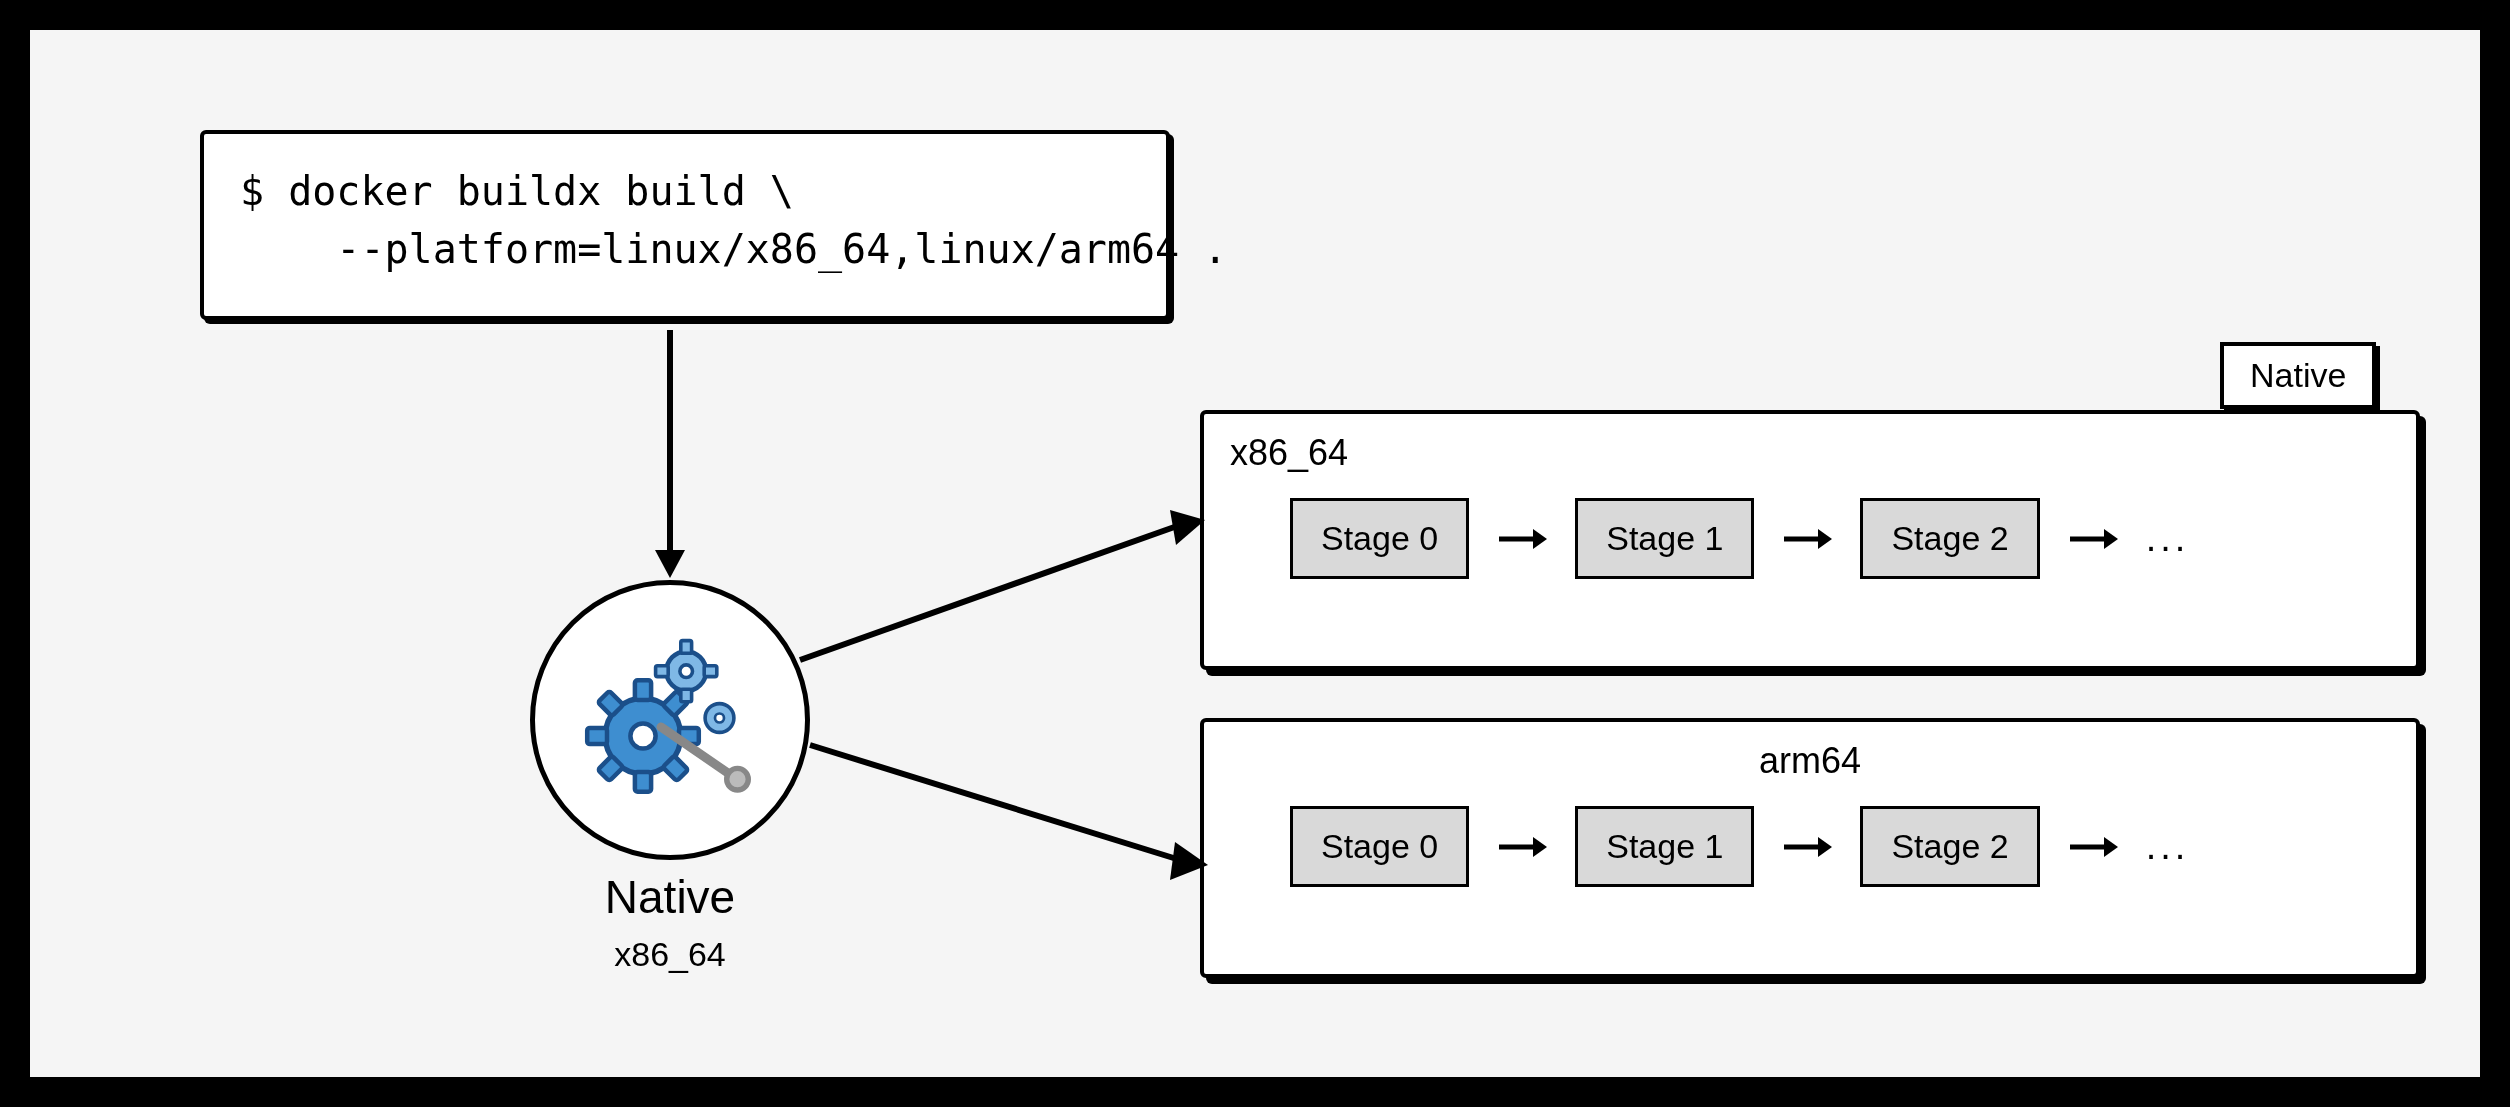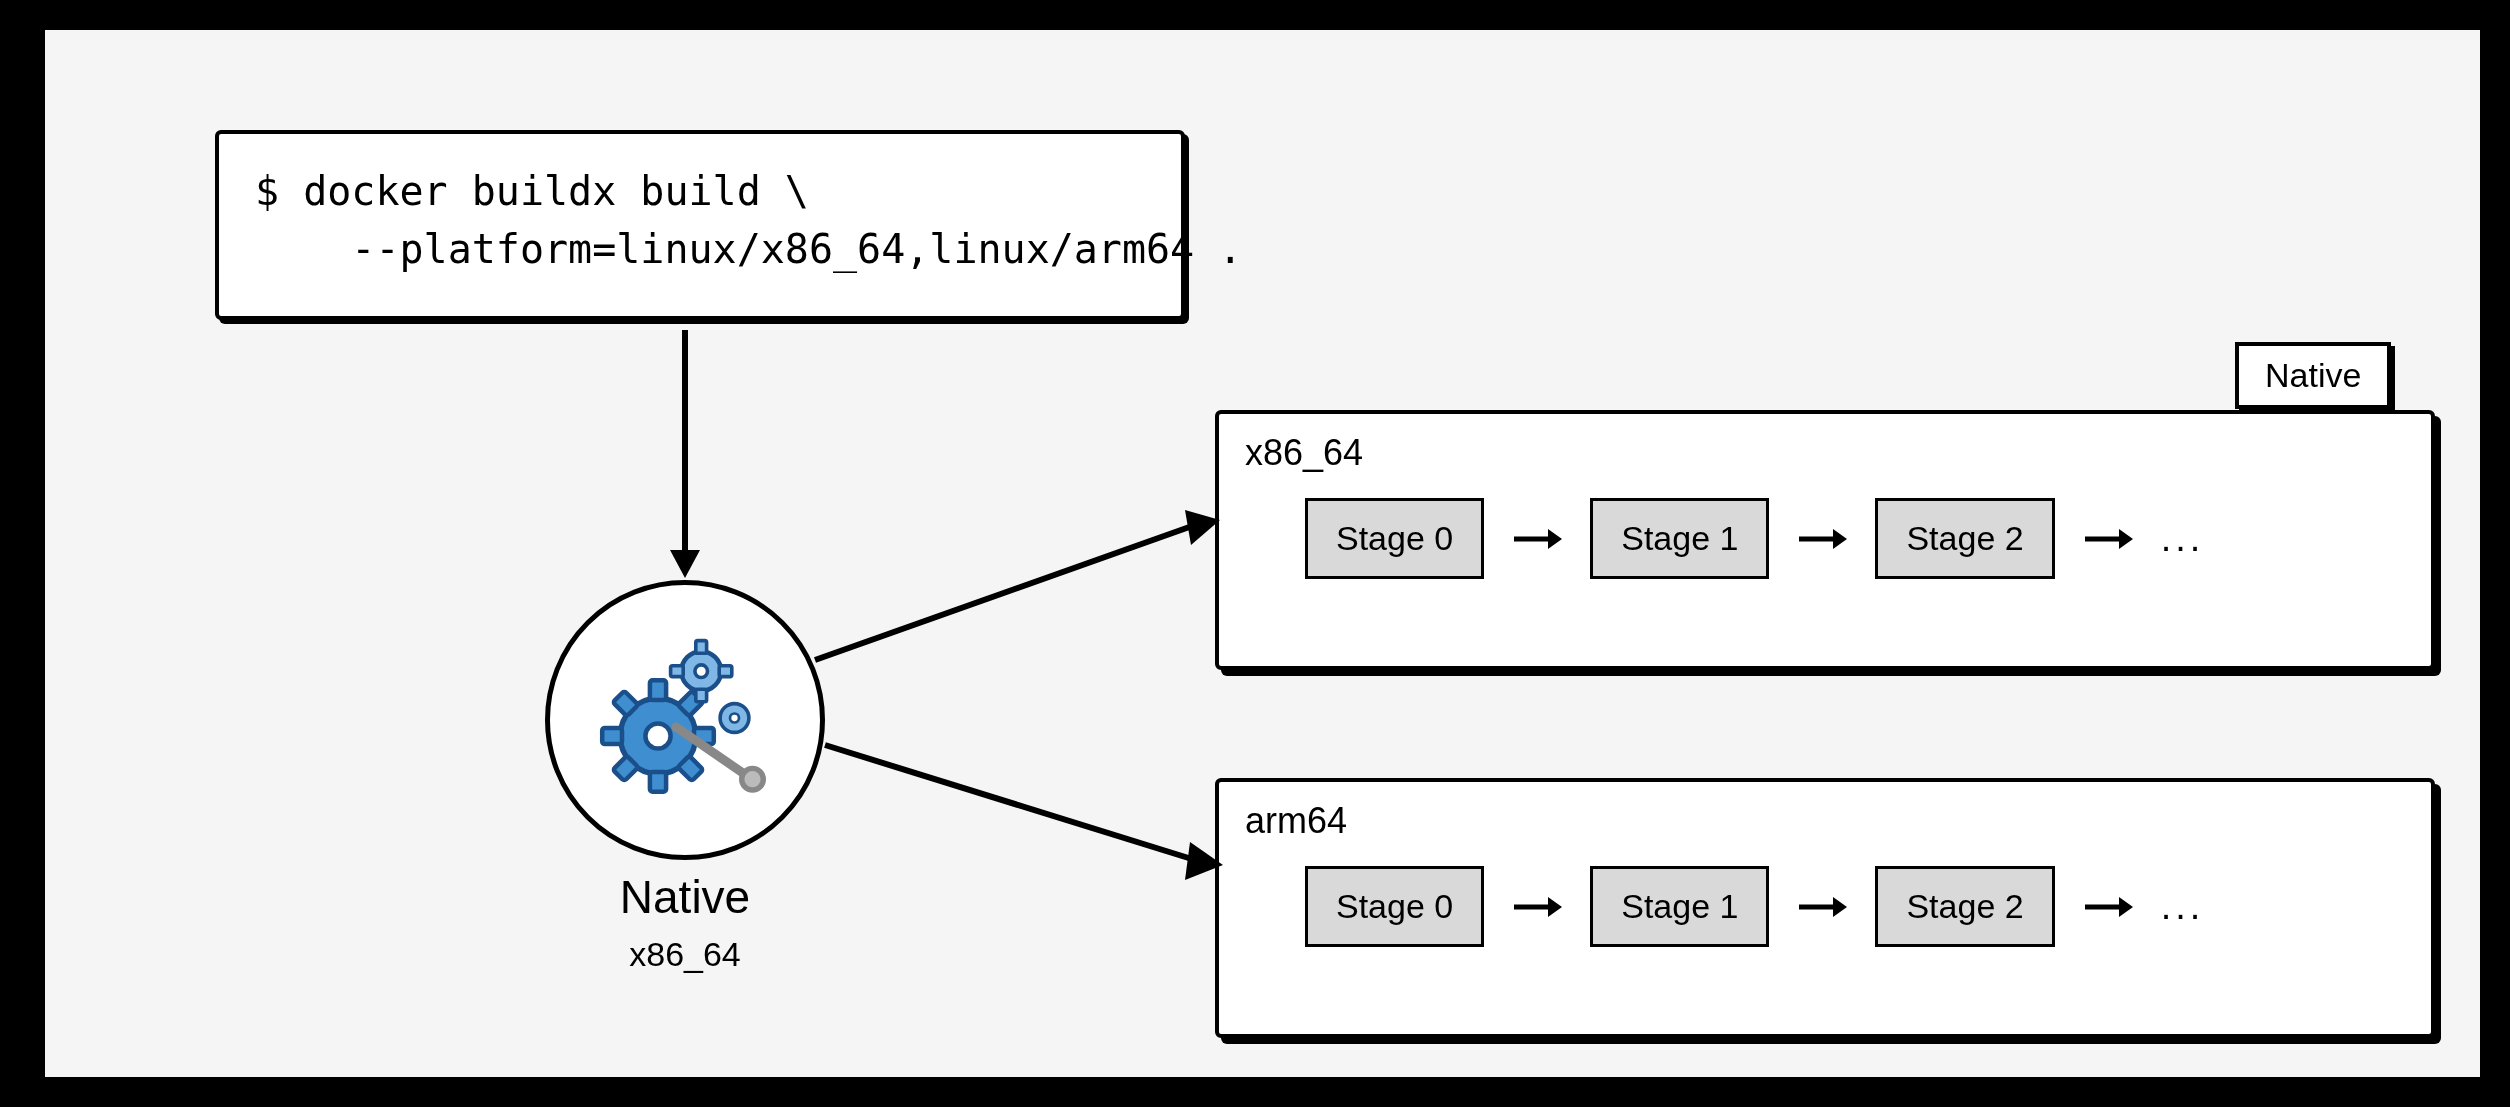--- a/index.html
+++ b/index.html
@@ -10,21 +10,20 @@
     display: flex;
     align-items: center;
     justify-content: center;
   }
   .canvas {
     position: relative;
     width: 2510px;
     height: 1107px;
     background: #f5f5f5;
     border: 30px solid #000;
-    margin-left: 15px;
   }
   .sketch-box {
     position: absolute;
     background: #fff;
     border: 4px solid #000;
     border-radius: 6px;
   }
   
   .cmd-box {
     left: 170px; top: 100px;
@@ -64,21 +63,21 @@
     width: 280px;
     text-align: center;
     font-size: 34px;
   }
   
   .panel {
     box-shadow: 6px 6px 0 #000;
     padding: 18px 26px 34px;
   }
   .panel-x86 { left: 1170px; top: 380px; width: 1220px; height: 260px; }
-  .panel-arm { left: 1170px; top: 748px; width: 1220px; height: 260px; }
+  .panel-arm { left: 1170px; top: 688px; width: 1220px; height: 260px; text-align: center; }
   .panel-title { font-size: 36px; margin-bottom: 24px; }
   .tag {
     position: absolute;
     background: #fff;
     border: 4px solid #000;
     font-size: 34px;
     padding: 10px 26px;
     box-shadow: 4px 4px 0 #000;
   }
   .tag-native    { left: 2190px; top: 312px; }

